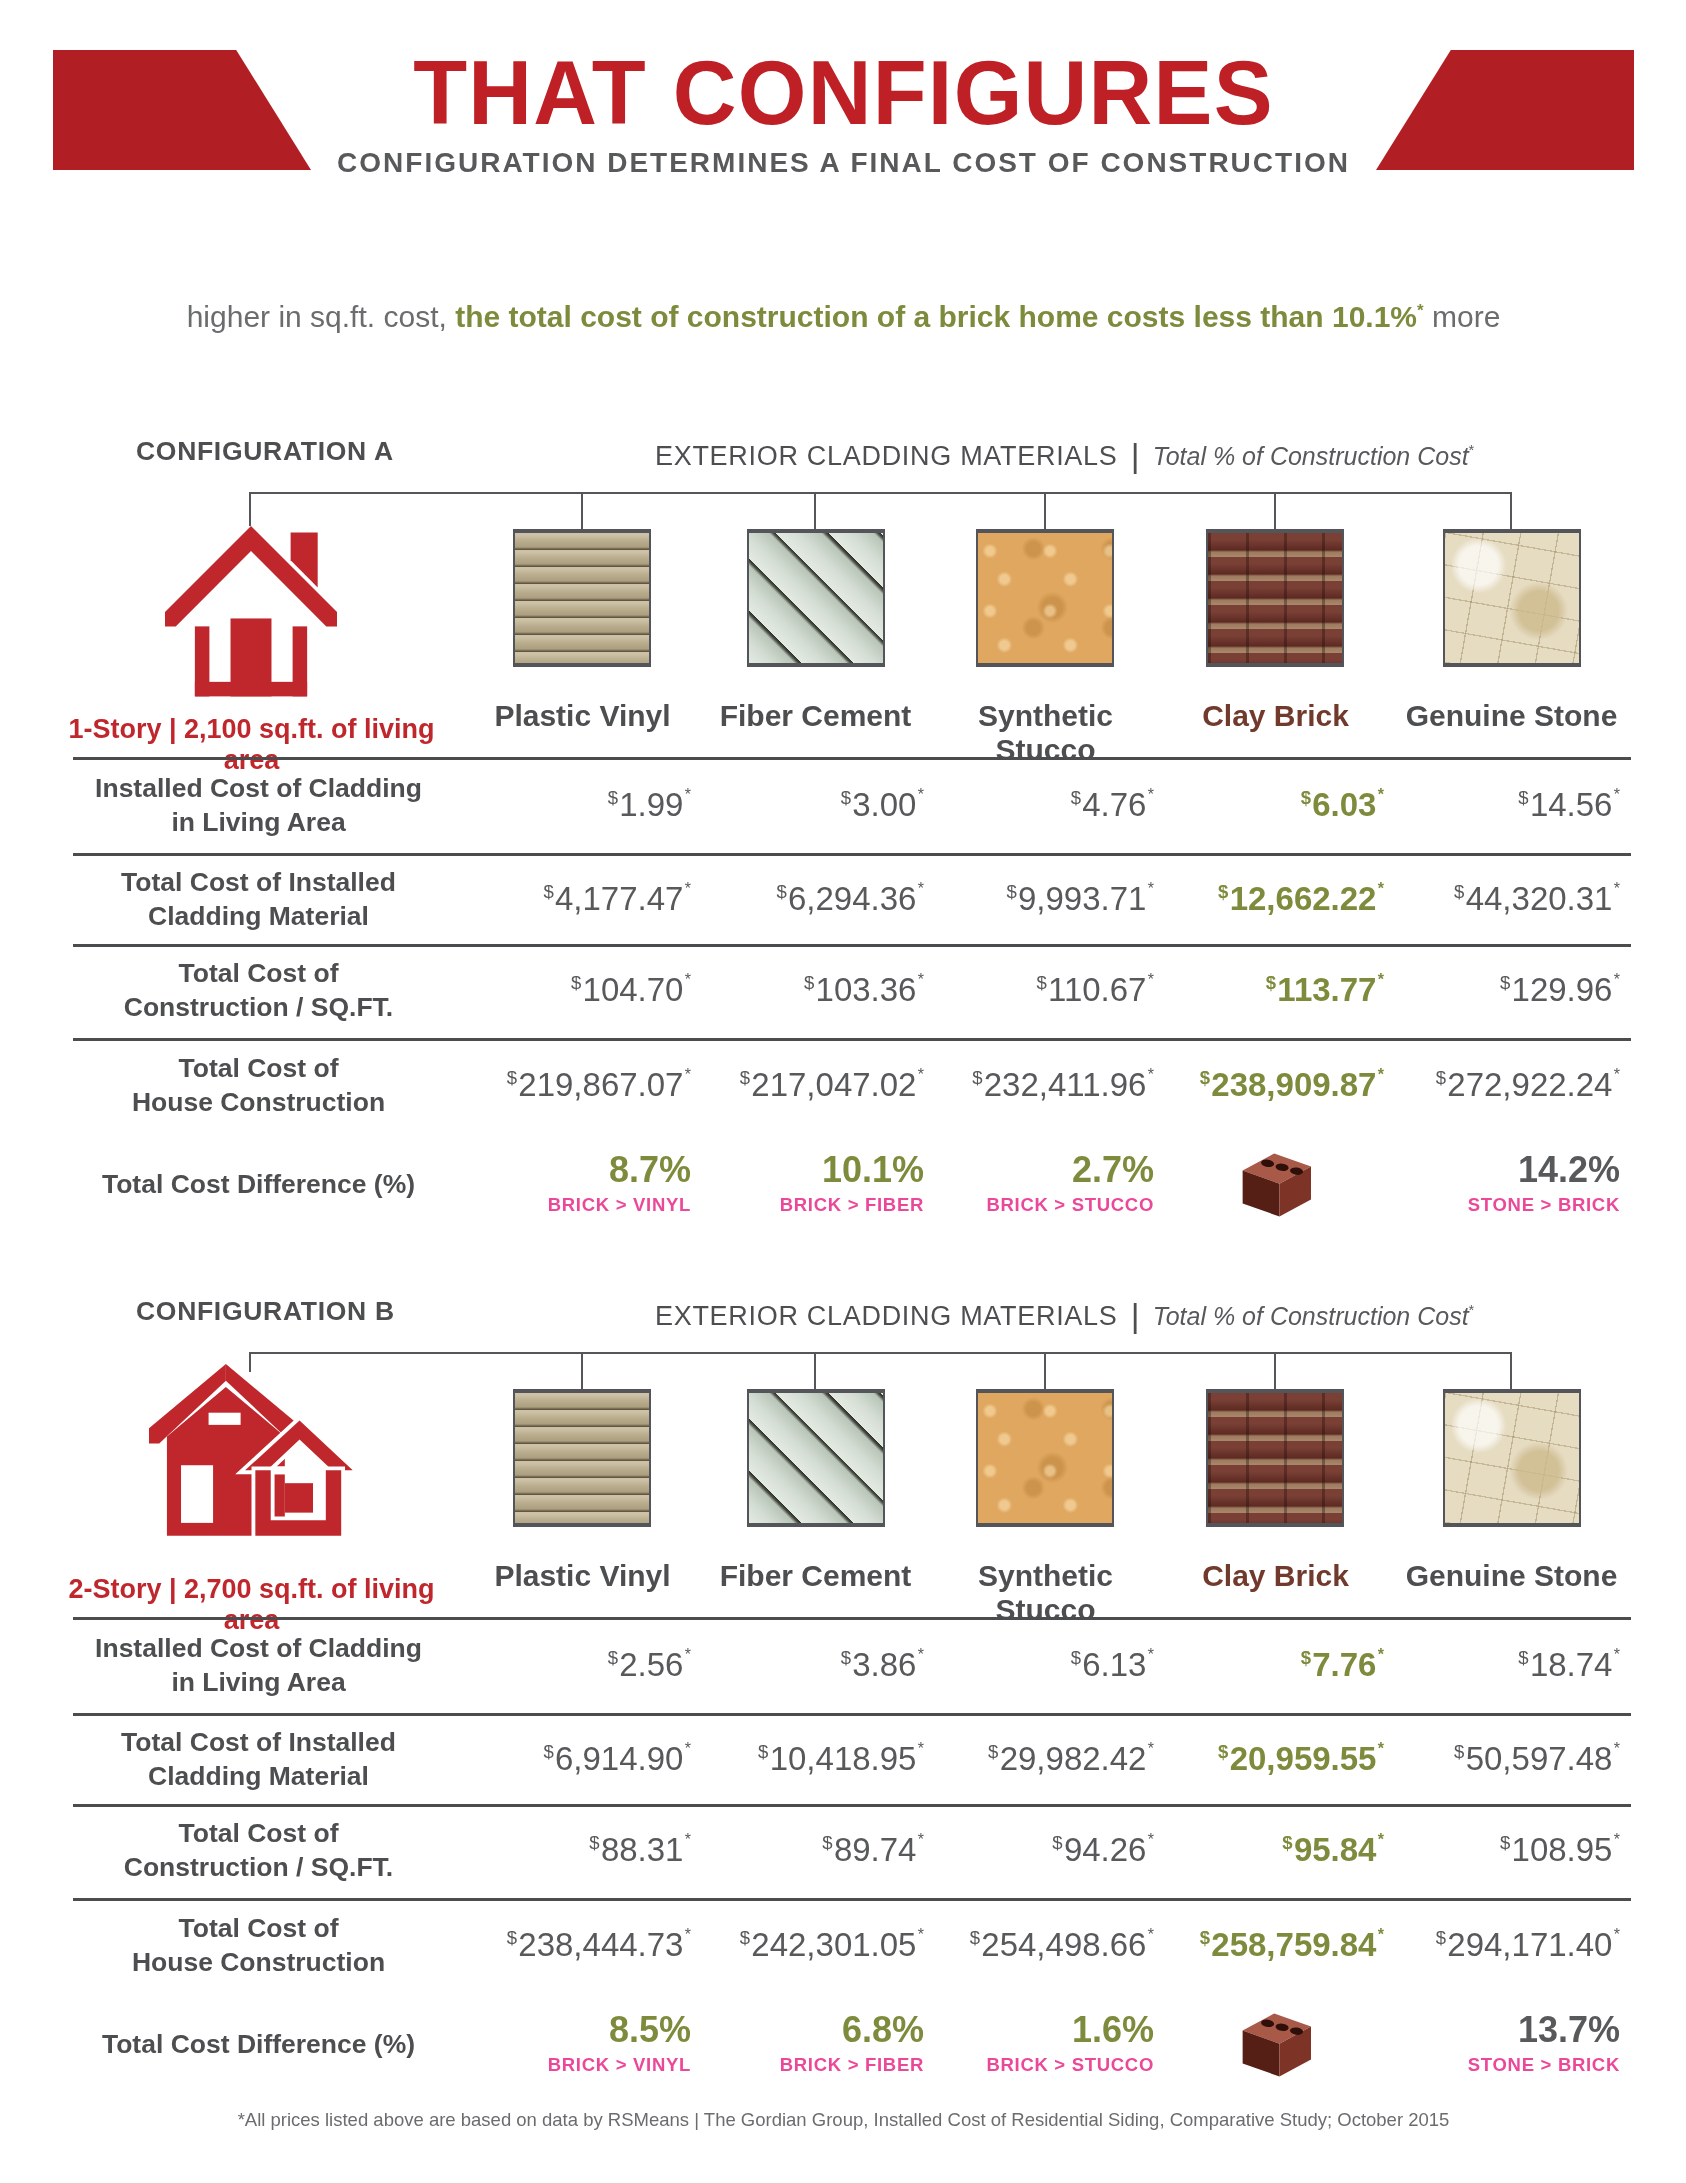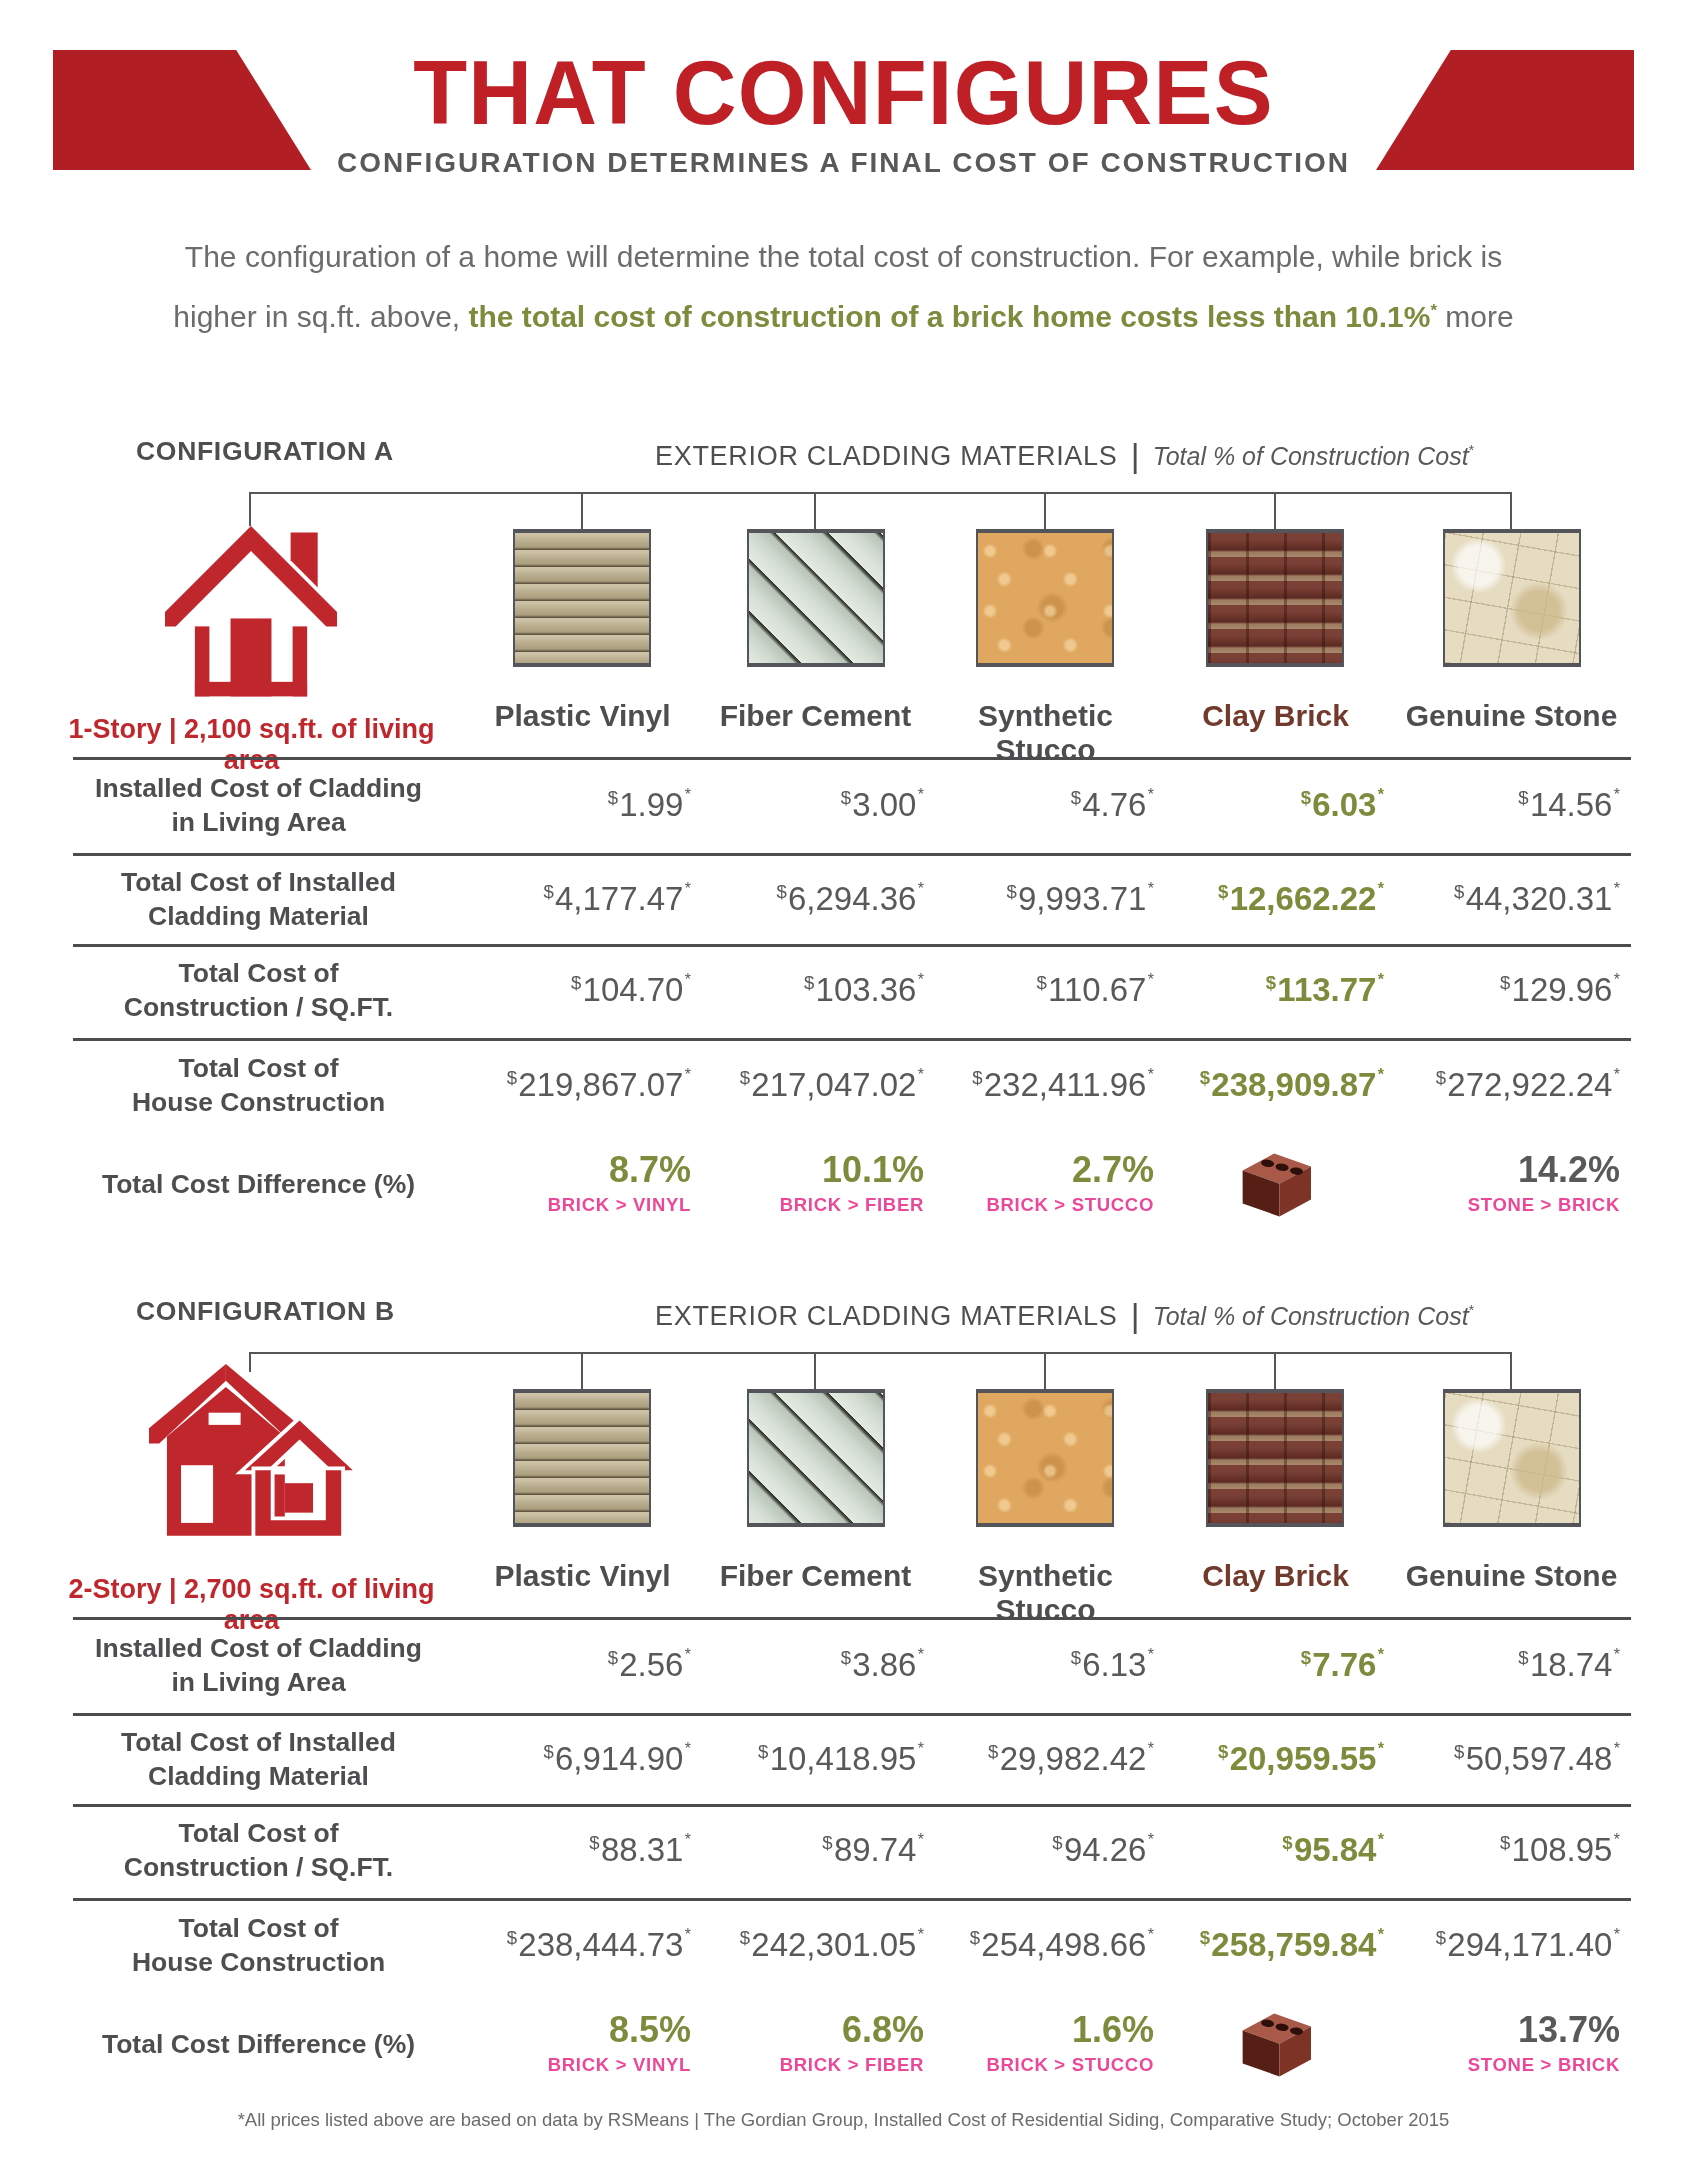--- a/index.html
+++ b/index.html
@@ -88,22 +88,22 @@
 </style>
 </head>
 <body>
 
 <div class="hshape left"></div>
 <div class="hshape right"></div>
 <div class="title">THAT CONFIGURES</div>
 <div class="subtitle">CONFIGURATION DETERMINES A FINAL COST OF CONSTRUCTION</div>
 
 <div class="intro">
-  <span>The configuration of a home will determine the total cost of construction.  For example, while brick is</span><br>
-  <span>higher in sq.ft. above, </span><span class="hl">the total cost of construction of a brick home costs less than 10.1%</span><sup>*</sup><span> more</span><br>
+  <br>
+  <span>higher in sq.ft. cost, </span><span class="hl">the total cost of construction of a brick home costs less than 10.1%</span><sup>*</sup><span> more</span><br>
 </div>
 
 <div class="section" style="top:423px">
   <div class="config-label">CONFIGURATION A</div>
   <div class="clad-header">
     <span class="ch-main">EXTERIOR CLADDING MATERIALS</span><span class="ch-div">|</span><span class="ch-sub">Total % of Construction Cost</span><span class="ch-sup">*</span>
   </div>
 
   <div class="hline" style="left:250px;top:69px;width:1261px"></div>
   <div class="vline" style="left:249px;top:69px;height:34px"></div>

